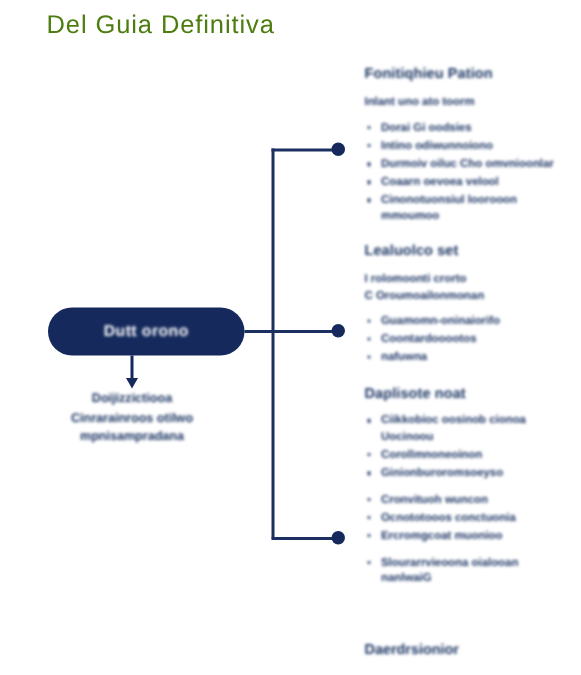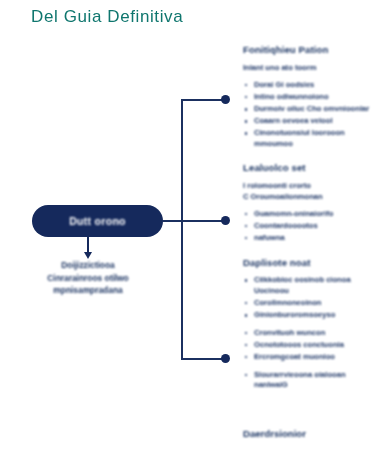--- a/index.html
+++ b/index.html
@@ -10,21 +10,21 @@
     overflow:hidden;
     position:relative;
   }
 
   
   #page-title{
     position:absolute;left:31px;top:7px;
     font-size:17px;
     font-weight:300;
     letter-spacing:0.6px;
-    color:#0f766e;
+    color:#4d7c0f;
     white-space:nowrap;
   }
 
   
   #central-node{
     position:absolute;
     left:32px;top:205px;
     width:131px;height:32px;
     background:#15295c;
     border-radius:16px;

